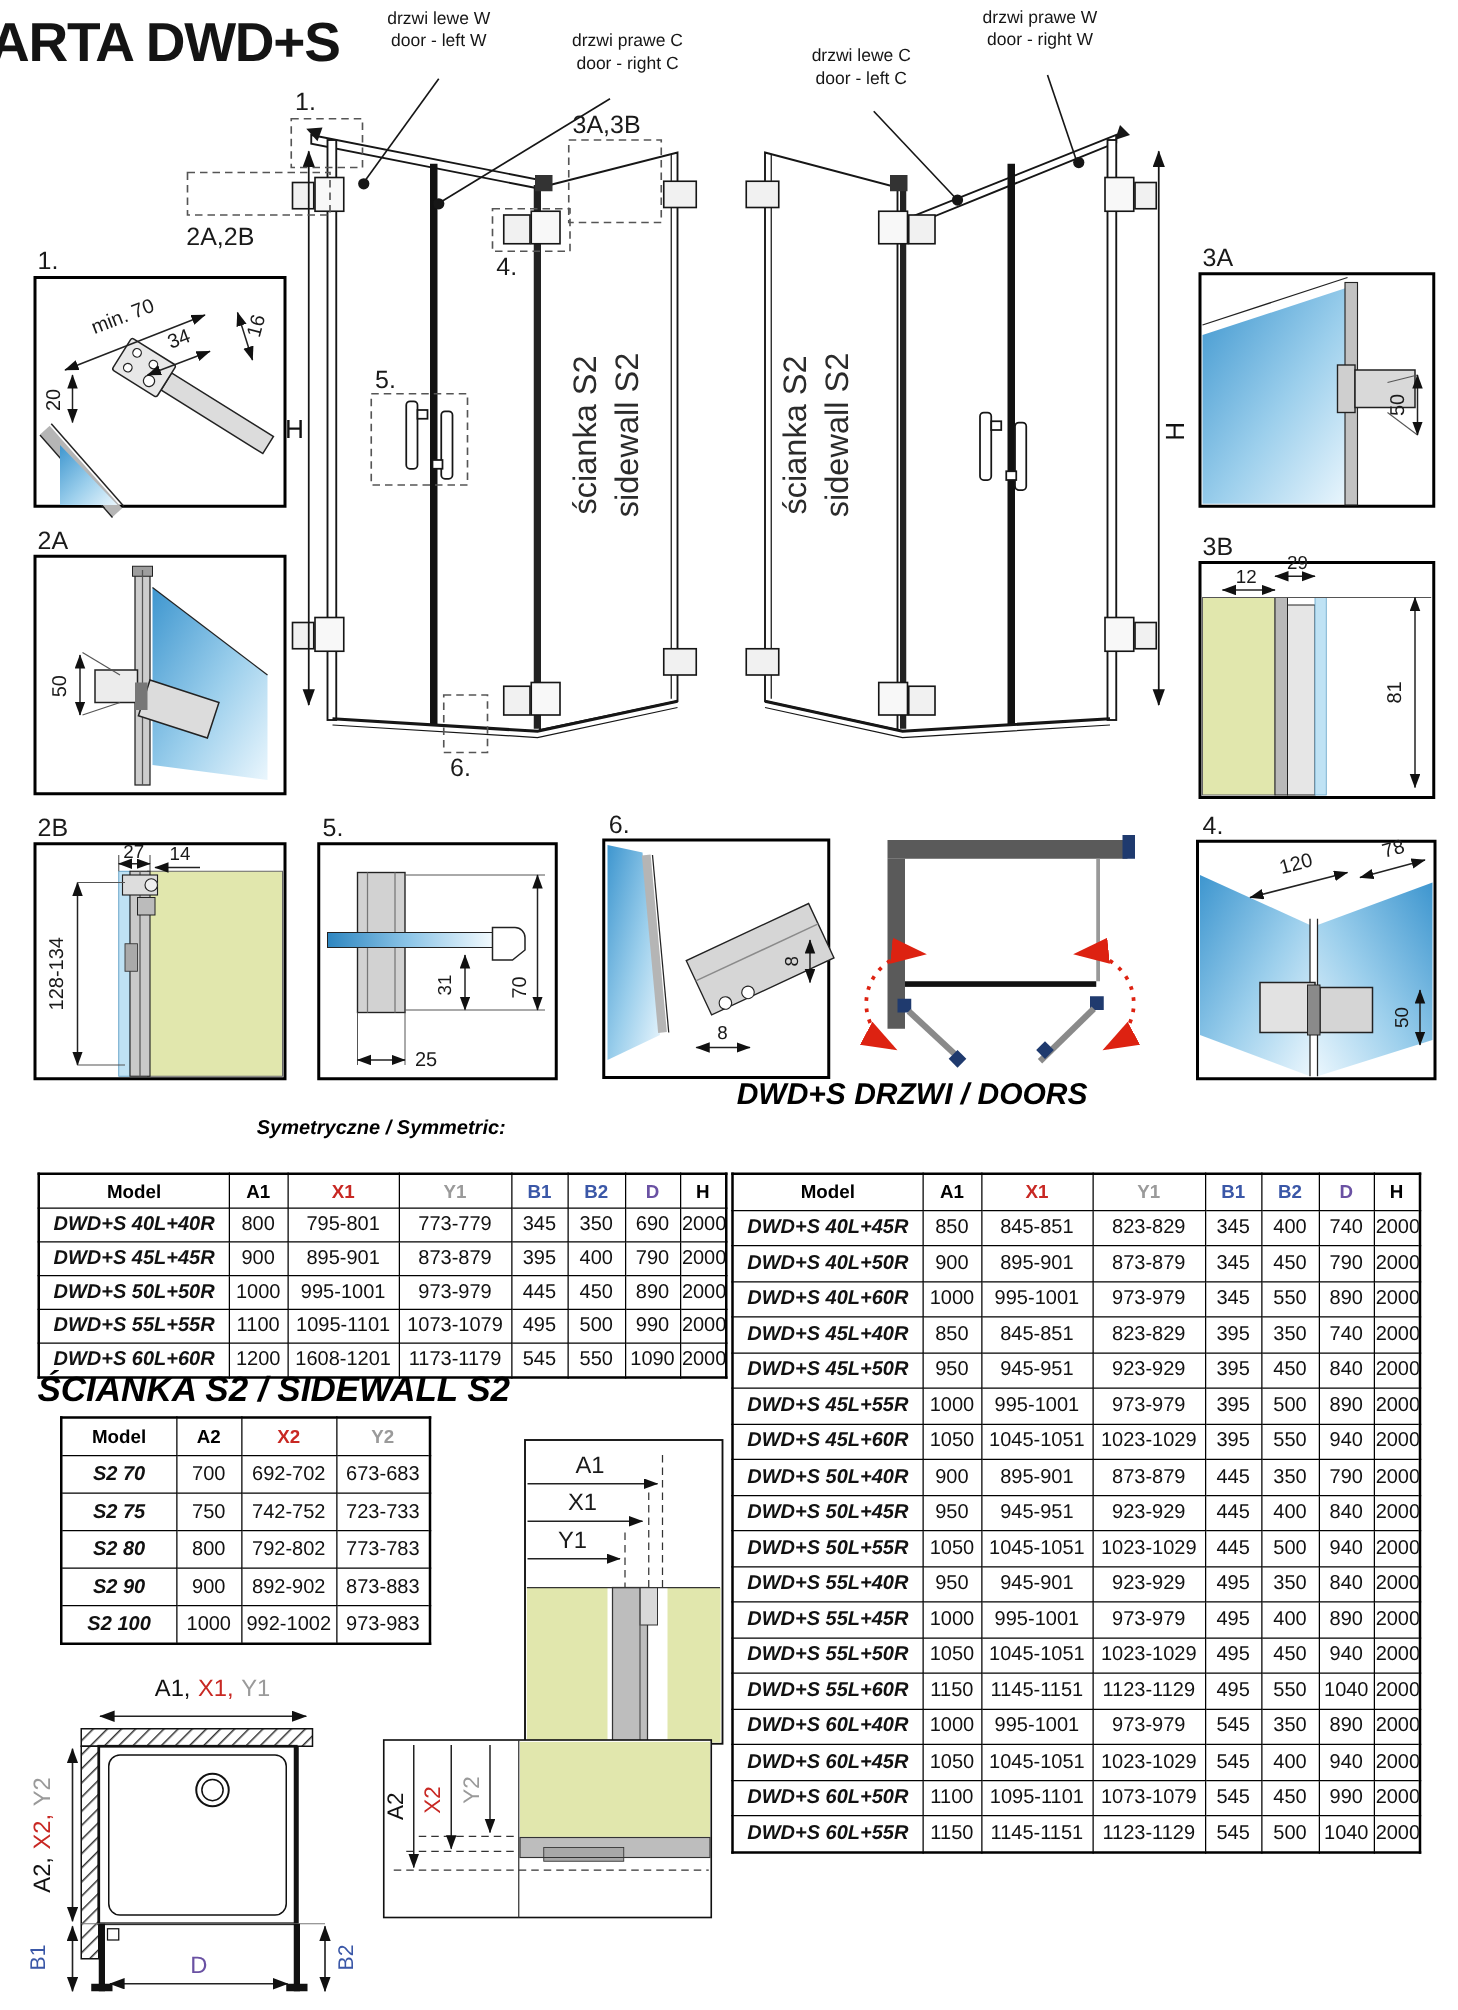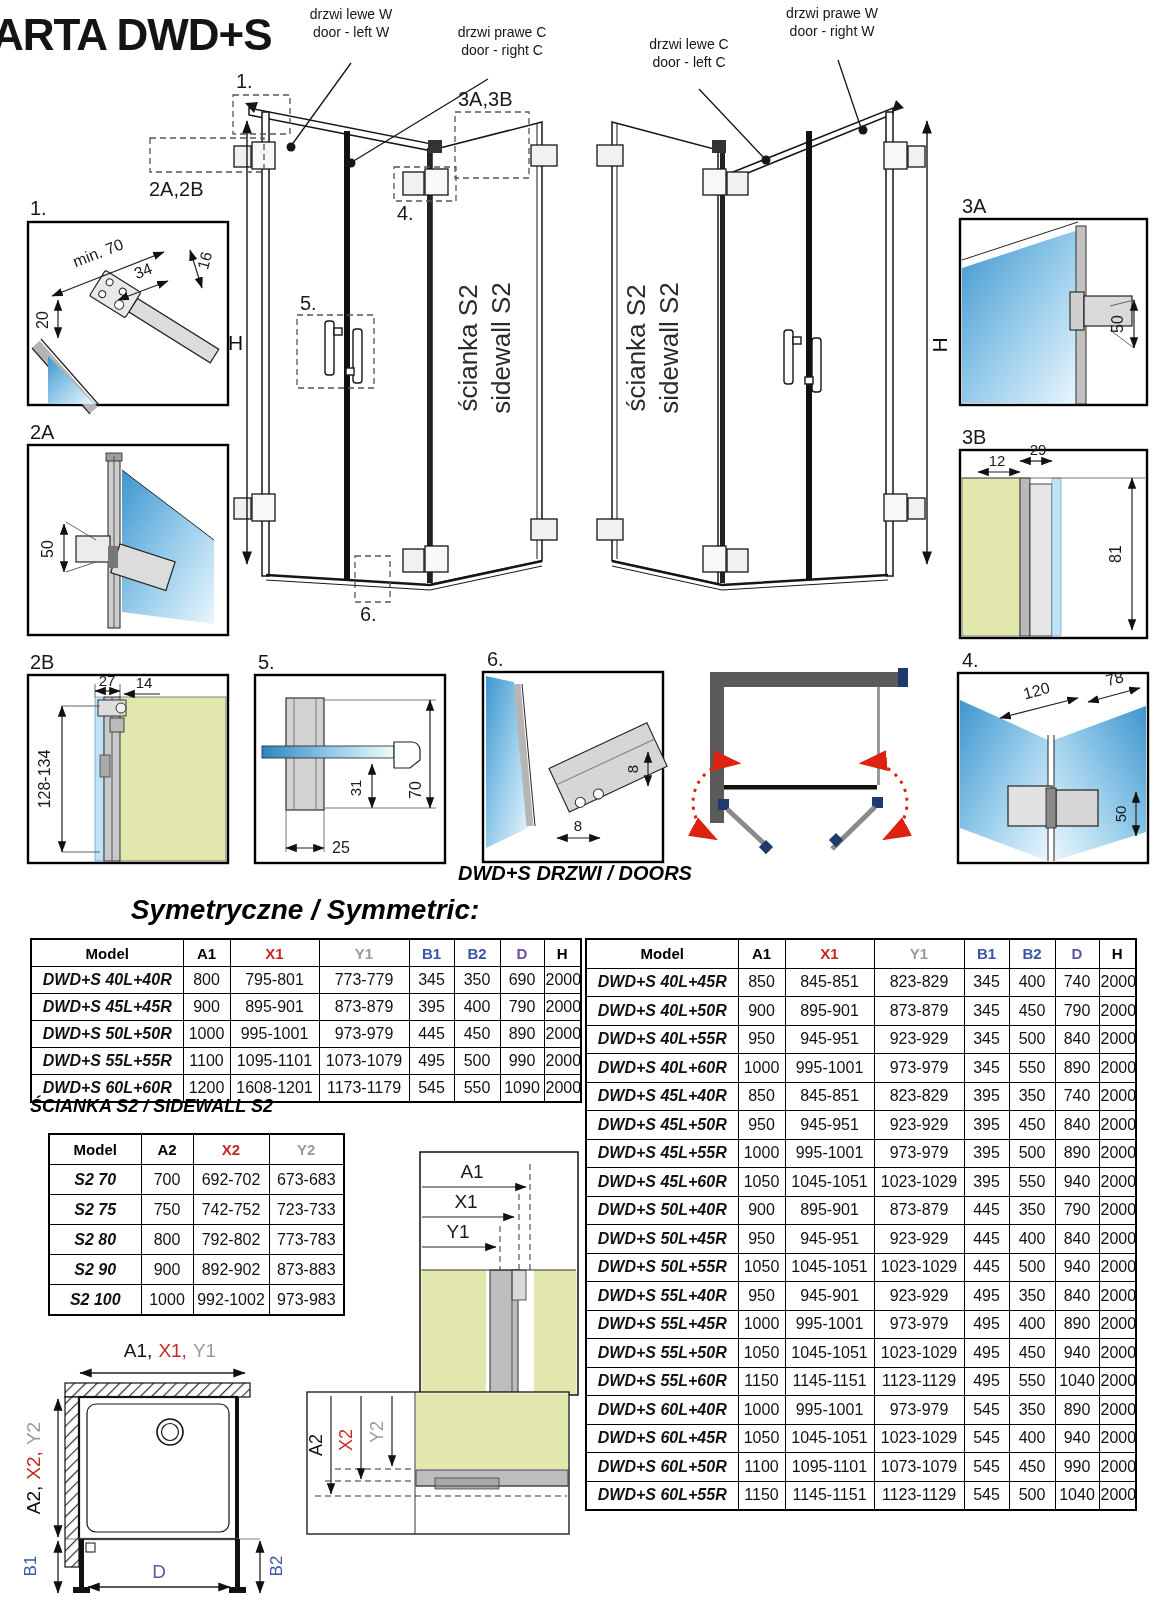--- a/index.html
+++ b/index.html
@@ -1,23 +1,23 @@
 <!DOCTYPE html>
 <html><head>
 <meta charset="utf-8">
 <style>
   html,body{margin:0;padding:0;background:#ffffff;}
   #page{position:relative;width:1166px;height:1608px;background:#fff;overflow:hidden;
         font-family:"Liberation Sans",sans-serif;color:#111;}
   .abs{position:absolute;}
   #main-title{left:-8px;top:10px;font-size:44px;font-weight:800;letter-spacing:-1px;color:#141414;}
   .dlabel{font-size:14px;line-height:1.28;text-align:center;color:#161616;}
-  .t-main{font-style:italic;font-weight:800;font-size:20px;text-align:center;color:#000;}
-  .t-sub{font-style:italic;font-weight:800;font-size:28px;text-align:center;color:#000;}
-  .t-s2{font-style:italic;font-weight:800;font-size:18px;color:#000;}
+  .t-main{font-style:italic;font-weight:800;font-size:24px;text-align:right;color:#000;}
+  .t-sub{font-style:italic;font-weight:800;font-size:16px;text-align:center;color:#000;}
+  .t-s2{font-style:italic;font-weight:800;font-size:28px;color:#000;}
   table.spec-table{position:absolute;border-collapse:collapse;table-layout:fixed;background:#fff;
         border:2.4px solid #000;}
   table.spec-table th,table.spec-table td{border:1.6px solid #000;text-align:center;
         font-size:16px;padding:0 1px;white-space:nowrap;overflow:hidden;}
   table.spec-table th{font-weight:bold;font-size:15px;}
   table.spec-table td.model-cell{font-weight:bold;font-style:italic;}
   table.sym-t th,table.sym-t td{height:26px;}
   table.asym-t th,table.asym-t td{height:27.5px;}
   table.s2-t th,table.s2-t td{height:29px;}
   
@@ -512,30 +512,20 @@
           <td>2000</td>
         </tr>
         <tr>
           <td class="model-cell">DWD+S 40L+50R</td>
           <td>900</td>
           <td>895-901</td>
           <td>873-879</td>
           <td>345</td>
           <td>450</td>
           <td>790</td>
-          <td>2000</td>
-        </tr>
-        <tr>
-          <td class="model-cell">DWD+S 40L+55R</td>
-          <td>950</td>
-          <td>945-951</td>
-          <td>923-929</td>
-          <td>345</td>
-          <td>500</td>
-          <td>840</td>
           <td>2000</td>
         </tr>
         <tr>
           <td class="model-cell">DWD+S 40L+60R</td>
           <td>1000</td>
           <td>995-1001</td>
           <td>973-979</td>
           <td>345</td>
           <td>550</td>
           <td>890</td>

